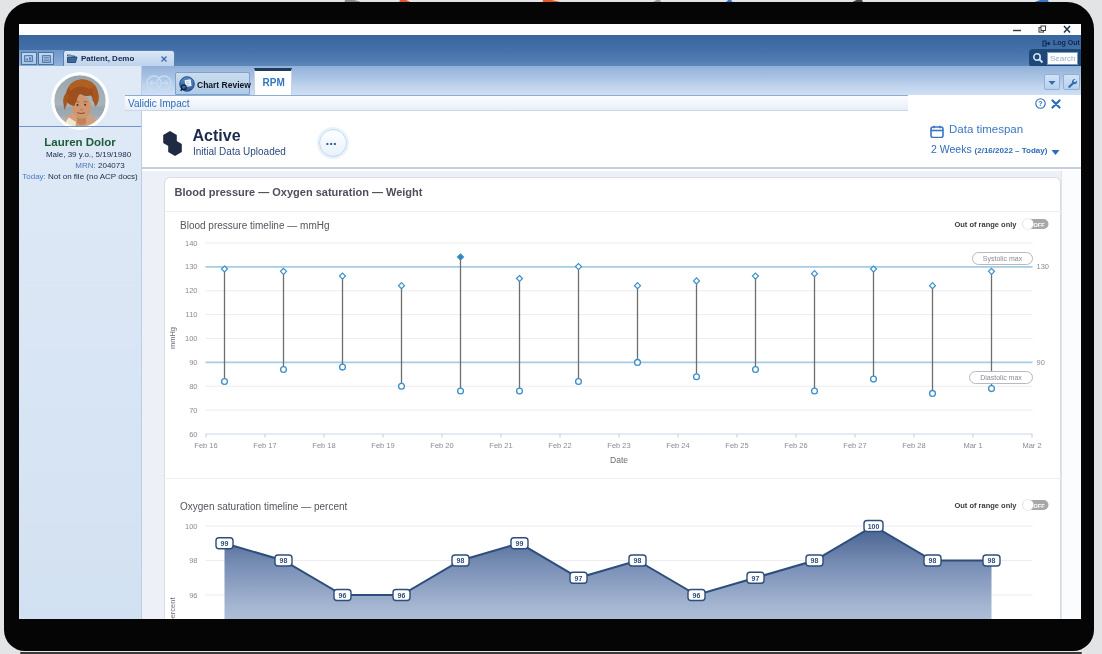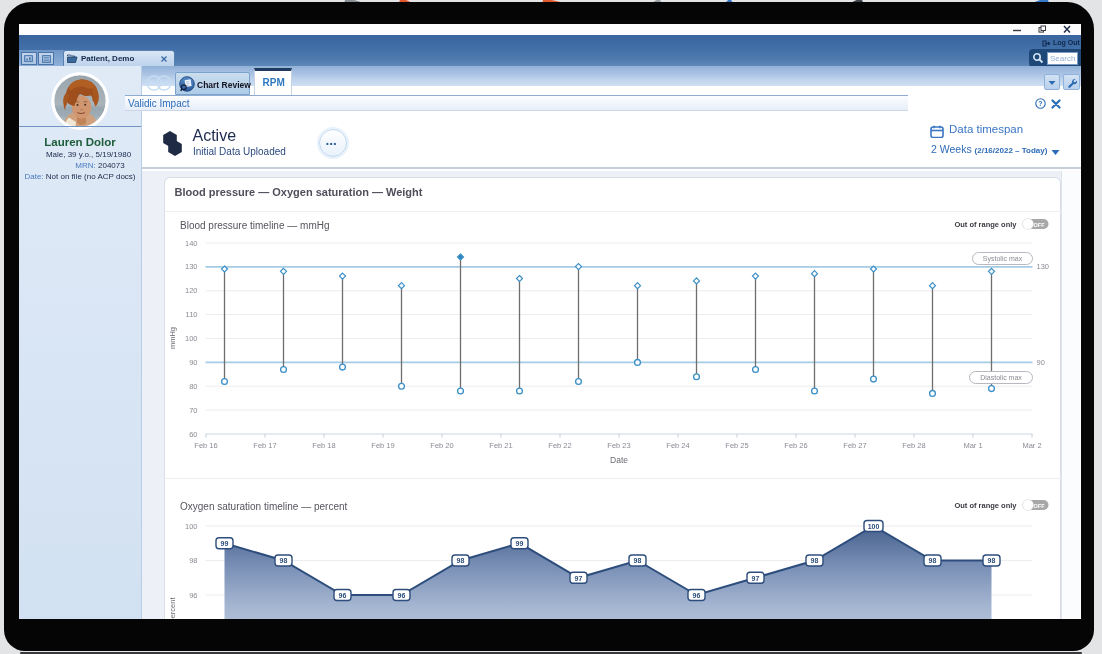--- a/index.html
+++ b/index.html
@@ -4,21 +4,21 @@
 *{margin:0;padding:0;box-sizing:border-box;font-family:"Liberation Sans",sans-serif;}
 html,body{width:1102px;height:654px;overflow:hidden;}
 body{background:#e3e4e5;position:relative;}
 .abs{position:absolute;}
 #bezel{left:4px;top:2px;width:1090px;height:649px;background:#050505;border-radius:27px 27px 21px 21px;}
 #basebar{left:20px;top:651.5px;width:1062px;height:2.5px;background:#39393b;border-radius:2px;}
 #screen{left:19px;top:24px;width:1062px;height:595px;background:#fff;overflow:hidden;}
 
 #winbar{left:0;top:0;width:1062px;height:11px;background:#fdfdfd;}
 #bluebar{left:0;top:11px;width:1062px;height:41px;background:linear-gradient(#38659e,#416ea7 30%,#4f7bb0 60%,#6590c0 85%,#7ba2cc);}
-#toolstrip{left:0;top:42px;width:1062px;height:20px;background:linear-gradient(#92b1d8,#aac3e4 40%,#c0d4ed 70%,#cfdff4);}
+#toolstrip{left:0;top:42px;width:1062px;height:29px;background:linear-gradient(#92b1d8,#aac3e4 40%,#c0d4ed 70%,#cfdff4);}
 #validicbar{left:106px;top:71px;width:783px;height:15.5px;background:linear-gradient(#fcfdff,#e7eef9);border-top:1px solid #8fabd0;border-bottom:1px solid #ccd6e4;}
 #statusrow{left:123px;top:87.5px;width:939px;height:57px;background:#fff;border-bottom:2.5px solid #c7cfda;}
 #contentbg{left:123px;top:147px;width:918.5px;height:448px;background:#edf1f7;}
 #scrollstrip{left:1041.5px;top:147px;width:20.5px;height:448px;background:#fbfcfd;border-left:1px solid #dfe3ea;}
 #card{left:144.5px;top:152.5px;width:897px;height:442px;background:#fff;border:1px solid #d8dde6;border-radius:6px 6px 0 0;border-bottom:none;}
 #sidebar{left:0;top:42px;width:122.5px;height:553px;background:linear-gradient(#e0eaf7,#d2e1f1);border-right:1px solid #b9cde6;}
 .tabbtn{top:27.5px;height:13.5px;border:1px solid #4a74a6;background:linear-gradient(#c3d5ec,#a9c3e2);}
 #ptab{left:44px;top:26px;width:112px;height:16px;background:linear-gradient(#dae7f6,#bdd2ec);border:1px solid #5580b0;border-bottom:none;border-radius:3px 3px 0 0;}
 #crtab{left:156px;top:5.5px;width:75px;height:23.5px;background:linear-gradient(#cadded,#aecbe8);border:1px solid #7aa2cc;border-radius:2px 2px 0 0;}
 #rpmtab{left:234.5px;top:2px;width:38.5px;height:27px;background:#fff;border-top:3px solid #1d3a5f;border-left:1px solid #c8d4e2;border-right:1px solid #c8d4e2;}
@@ -155,38 +155,38 @@
 <circle cx="35.2" cy="33.8" r="1" fill="#45301f"></circle>
 <path d="M30.5 38.5c0.5 0.4 1.6 0.4 2.2 0" stroke="#a06a45" stroke-width="0.8" fill="none"></path>
 <path d="M27.5 41.3c1.8 1.5 5.4 1.5 7.2 0.2" stroke="#8d4a38" stroke-width="1.1" fill="none"></path>
 </g>
 <circle cx="30" cy="30" r="27.2" fill="none" stroke="#fff" stroke-width="3"></circle>
 </svg>
 <div class="abs" style="left:0;top:59.5px;width:122px;height:1px;background:#7093c3;"></div>
 <div class="t" style="left:0;top:69.5px;width:122px;text-align:center;font-size:11.5px;font-weight:700;color:#1d5c39;">Lauren Dolor</div>
 <div class="t" style="left:0;top:84px;width:139px;text-align:center;font-size:8px;color:#1a2a4a;">Male, 39 y.o., 5/19/1980</div>
 <div class="t" style="left:0;top:95px;width:122px;text-align:center;font-size:8px;padding-left:40px;"><span style="color:#4a7ac0;">MRN:</span> <span style="color:#1a2a4a;">204073</span></div>
-<div class="t" style="left:0;top:106px;width:122px;text-align:center;font-size:8px;"><span style="color:#4a7ac0;">Date:</span> <span style="color:#1a2a4a;">Not on file (no ACP docs)</span></div>
+<div class="t" style="left:0;top:106px;width:122px;text-align:center;font-size:8px;"><span style="color:#4a7ac0;">Today:</span> <span style="color:#1a2a4a;">Not on file (no ACP docs)</span></div>
 </div>
 <div class="abs" id="validicbar">
 <div class="t" style="left:3px;top:1.5px;font-size:10px;font-weight:400;color:#2c6db8;">Validic Impact</div>
 <svg class="abs" style="left:910px;top:2px;width:11px;height:11px" viewBox="0 0 11 11">
 <circle cx="5.5" cy="5.5" r="4.7" fill="none" stroke="#2c6db8" stroke-width="1.1"></circle>
 <text x="5.5" y="8" font-size="7" font-weight="bold" fill="#2c6db8" text-anchor="middle" font-family="Liberation Sans">?</text>
 </svg>
 <svg class="abs" style="left:925.5px;top:3px;width:10px;height:10px" viewBox="0 0 10 10">
 <path d="M1.5 1.5l7 7M8.5 1.5l-7 7" stroke="#2c6db8" stroke-width="2.2" stroke-linecap="round"></path>
 </svg>
 </div>
 <div class="abs" id="statusrow">
 <svg class="abs" style="left:19px;top:17.5px;width:22px;height:28px" viewBox="0 0 22 28">
 <path d="M9 2L15.8 6v8L9 18l-6.8-4V6z" fill="#1f2b45"></path>
 <path d="M14 11l6.8 4v8L14 27l-6.8-4v-8z" fill="#1f2b45"></path>
 </svg>
-<div class="t" style="left:50.5px;top:15px;font-size:16px;font-weight:400;color:#1c2b4d;letter-spacing:0px;">Active</div>
+<div class="t" style="left:50.5px;top:15px;font-size:16px;font-weight:700;color:#1c2b4d;letter-spacing:0px;">Active</div>
 <div class="t" style="left:51px;top:34px;font-size:10px;color:#2c4a7e;">Initial Data Uploaded</div>
 <div class="abs" style="left:176.5px;top:17.5px;width:28px;height:28px;border-radius:50%;background:linear-gradient(#ffffff,#e8f1fb);border:1.5px solid #bdd7f0;box-shadow:0 0 0 2px #e9f2fb;">
 <div class="t" style="left:6.5px;top:8.5px;font-size:8px;font-weight:700;color:#2a5a9a;letter-spacing:1px;">•••</div>
 </div>
 <svg class="abs" style="left:788px;top:13px;width:14px;height:13px" viewBox="0 0 14 13">
 <rect x="1" y="2" width="12" height="10.5" rx="2" fill="none" stroke="#3a76c4" stroke-width="1.6"></rect>
 <path d="M1 5.5h12" stroke="#3a76c4" stroke-width="1.6"></path>
 <path d="M4 0.8v2.4M10 0.8v2.4" stroke="#3a76c4" stroke-width="1.6"></path>
 <path d="M3.5 9h7M5 7.5L3.5 9 5 10.5M9 7.5L10.5 9 9 10.5" stroke="#fff" stroke-width="1" fill="none"></path>
 </svg>

